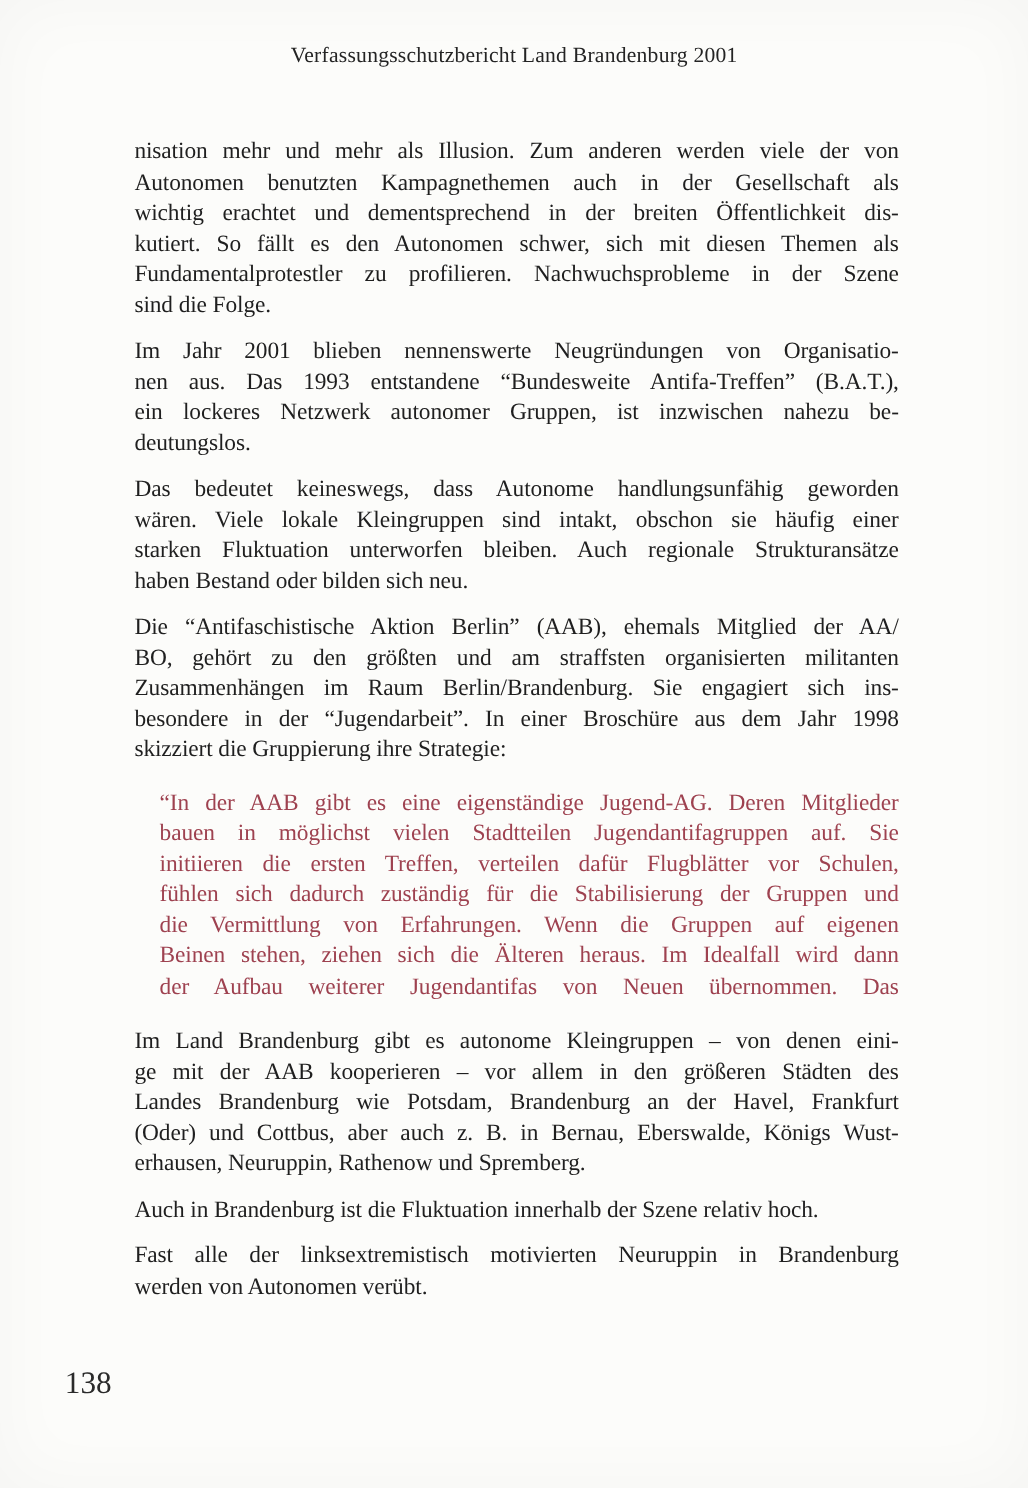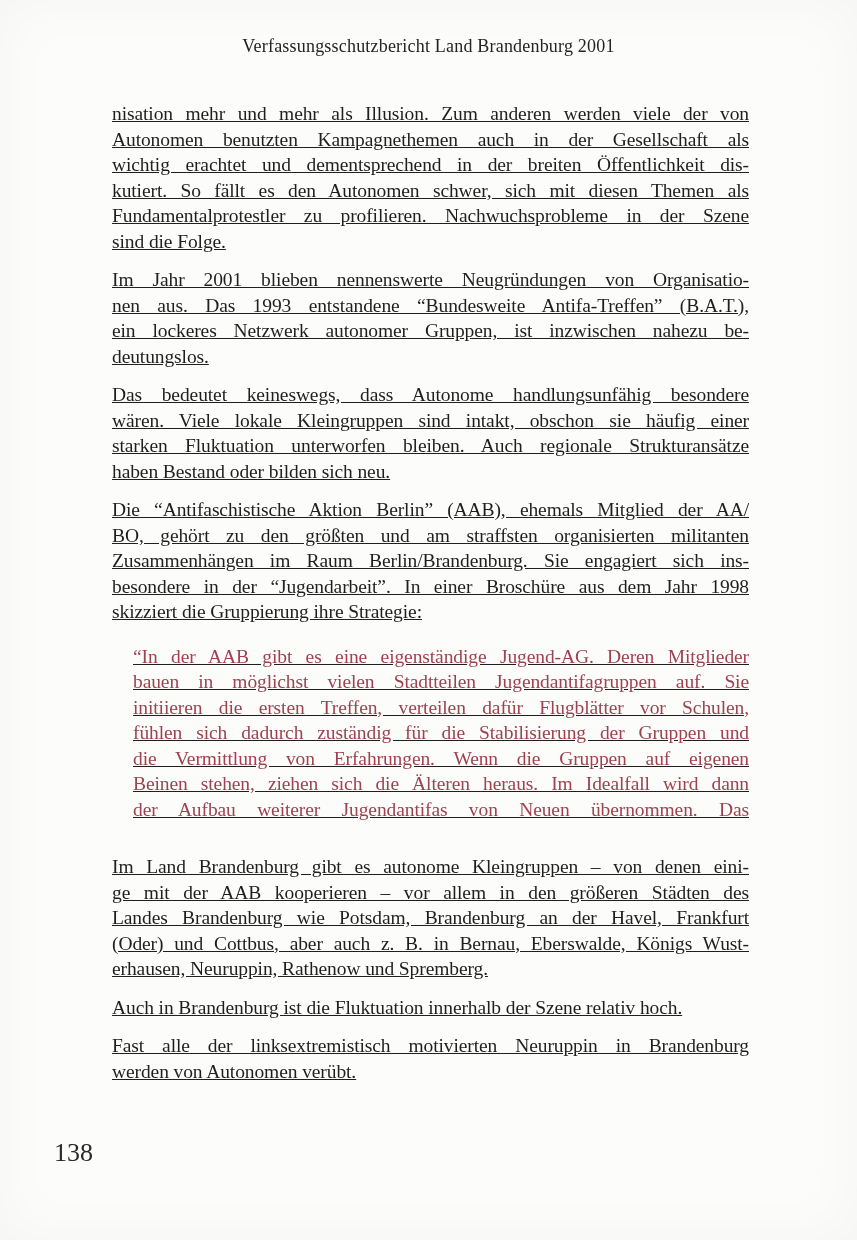--- a/index.html
+++ b/index.html
@@ -22,44 +22,43 @@
     top: 36px;
     left: 0;
     width: 100%;
     text-align: center;
     font-size: 18px;
     letter-spacing: 0.2px;
     color: #242424;
   }
   .content {
     position: absolute;
-    top: 101px;
+    top: 114px;
     left: 112px;
     width: 637px;
     font-size: 19.5px;
     line-height: 25.5px;
     letter-spacing: -0.1px;
-    text-decoration: underline;
   }
   .para {
     margin: 0 0 13px 0;
   }
   .para .line {
     text-align: justify;
     text-align-last: justify;
     height: 25.5px;
     overflow: hidden;
   }
   .para .line.last {
     text-align-last: left;
   }
   .para.quote {
     margin-left: 21px;
     margin-top: 19px;
-    margin-bottom: 32px;
+    margin-bottom: 20px;
   }
   .page-number {
     position: absolute;
     left: 54px;
     top: 1138px;
     font-size: 26px;
     color: #2a2a2a;
   }
 </style>
 </head>
@@ -77,21 +76,21 @@
         <div class="line">Fundamentalprotestler zu profilieren. Nachwuchsprobleme in der Szene</div>
         <div class="line last">sind die Folge.</div>
       </div>
       <div class="para">
         <div class="line">Im Jahr 2001 blieben nennenswerte Neugründungen von Organisatio-</div>
         <div class="line">nen aus. Das 1993 entstandene “Bundesweite Antifa-Treffen” (B.A.T.),</div>
         <div class="line">ein lockeres Netzwerk autonomer Gruppen, ist inzwischen nahezu be-</div>
         <div class="line last">deutungslos.</div>
       </div>
       <div class="para">
-        <div class="line">Das bedeutet keineswegs, dass Autonome handlungsunfähig besondere</div>
+        <div class="line">Das bedeutet keineswegs, dass Autonome handlungsunfähig geworden</div>
         <div class="line">wären. Viele lokale Kleingruppen sind intakt, obschon sie häufig einer</div>
         <div class="line">starken Fluktuation unterworfen bleiben. Auch regionale Strukturansätze</div>
         <div class="line last">haben Bestand oder bilden sich neu.</div>
       </div>
       <div class="para">
         <div class="line">Die “Antifaschistische Aktion Berlin” (AAB), ehemals Mitglied der AA/</div>
         <div class="line">BO, gehört zu den größten und am straffsten organisierten militanten</div>
         <div class="line">Zusammenhängen im Raum Berlin/Brandenburg. Sie engagiert sich ins-</div>
         <div class="line">besondere in der “Jugendarbeit”. In einer Broschüre aus dem Jahr 1998</div>
         <div class="line last">skizziert die Gruppierung ihre Strategie:</div>

